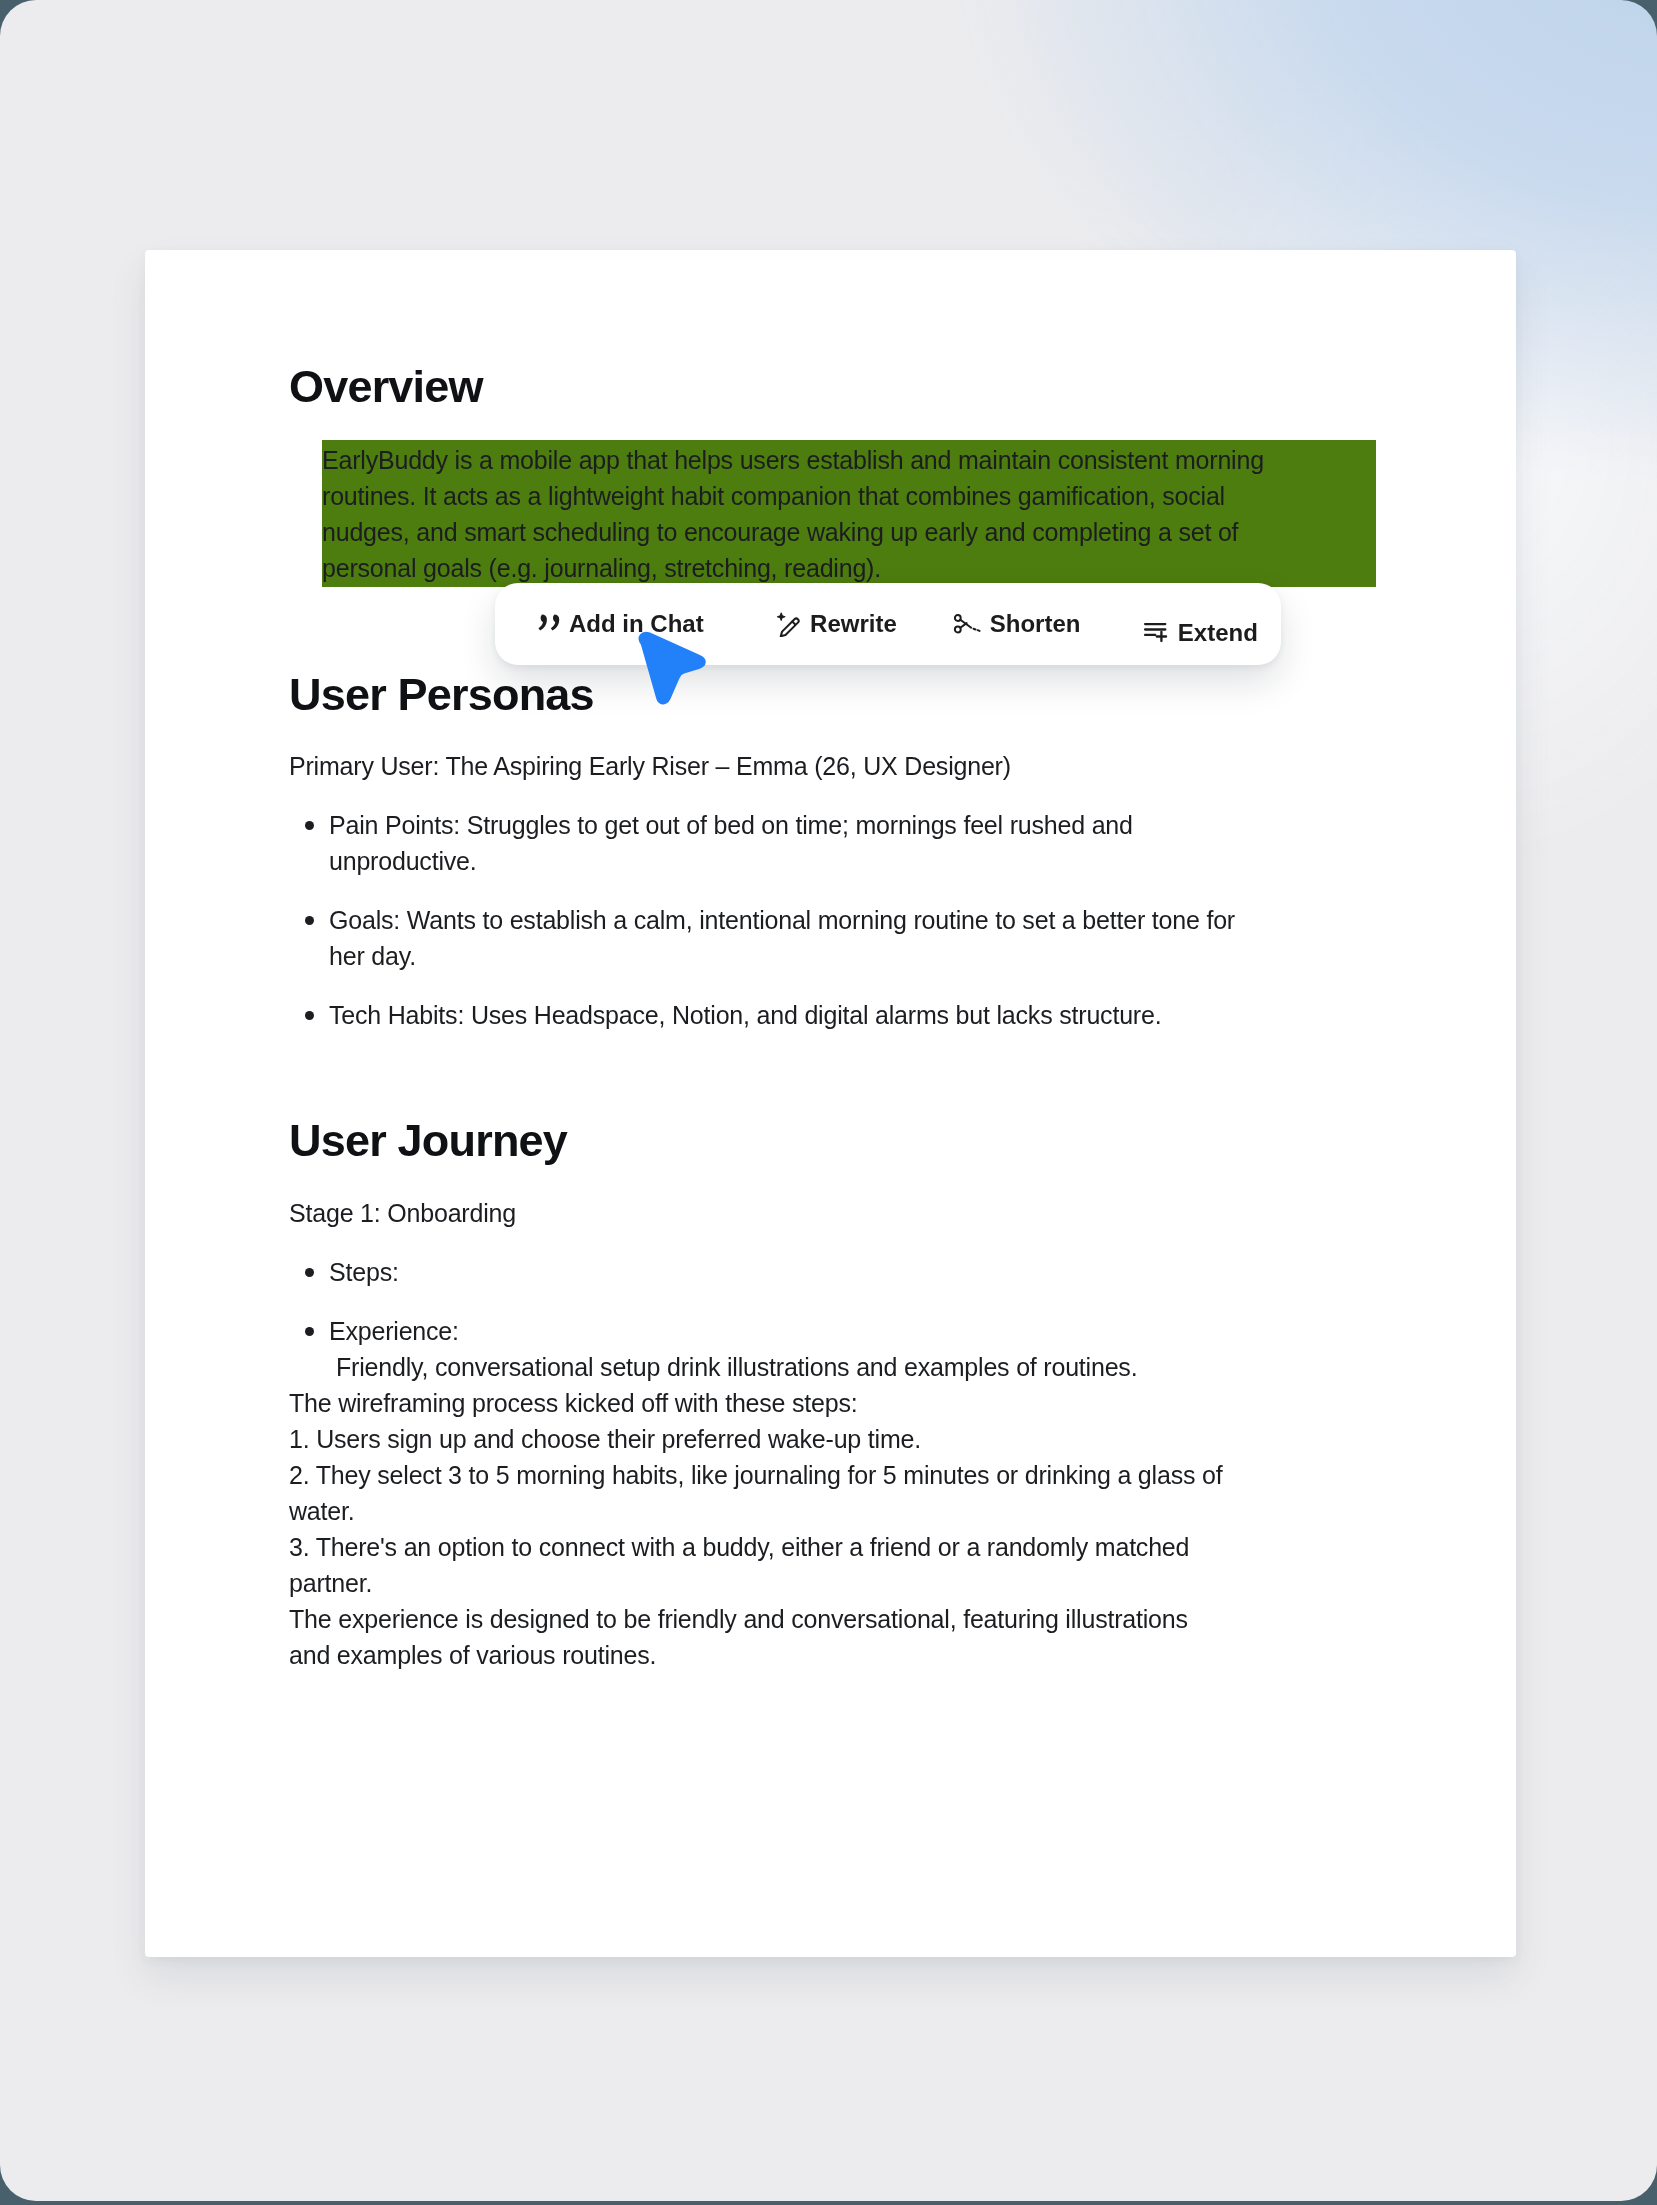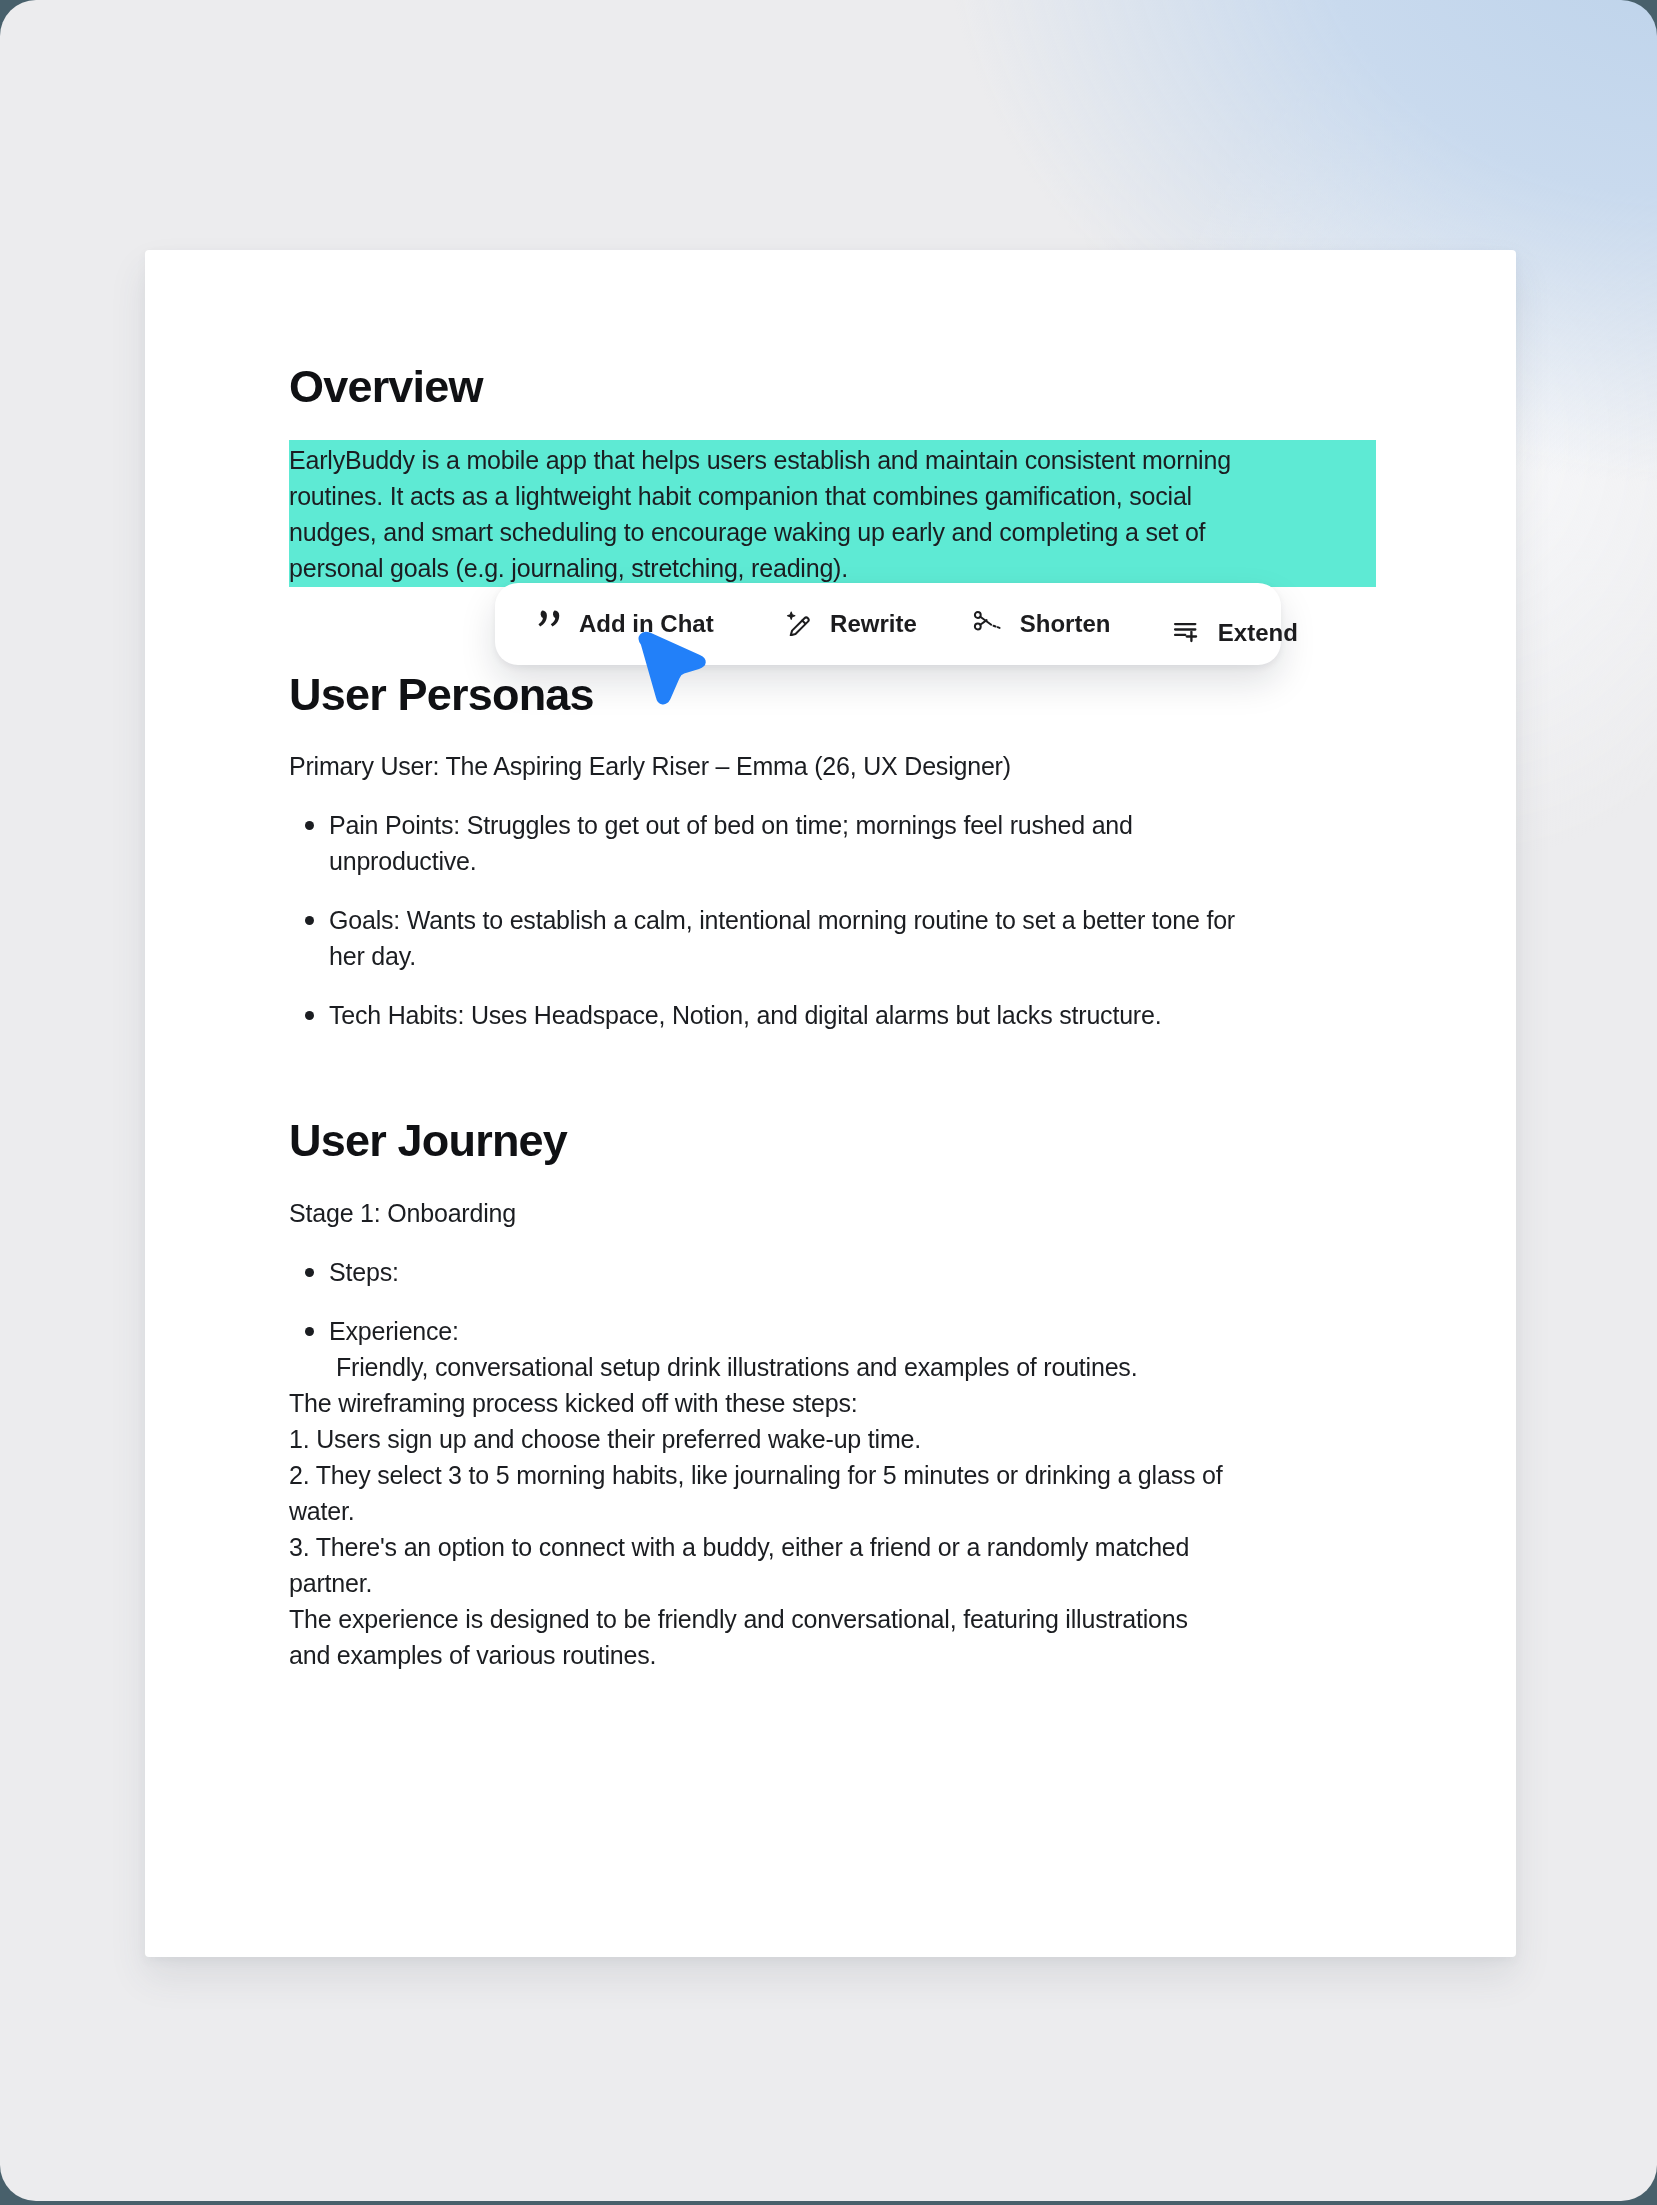--- a/index.html
+++ b/index.html
@@ -31,40 +31,40 @@
   h1 {
     font-size:45px; line-height:54px; font-weight:700;
     color:#101114; letter-spacing:-0.8px;
     margin:81px 0 26.4px 0;
   }
   h1.first { margin-top:0; }
   .body-text {
     font-size:25px; line-height:36px; color:#1b1d21;
     letter-spacing:-0.2px; white-space:pre;
   }
-  .hl { background:#5eead4; padding:1.6px 0 0.8px 0; }
+  .hl { background:#4d7c0f; padding:1.6px 0 0.8px 0;margin-left:33px; }
   ul.doc-list { list-style:none; }
   ul.doc-list > li { position:relative; padding-left:40px;margin-top:23px; }
   ul.doc-list > li::before {
     content:""; position:absolute; left:15.5px; top:14px;
     width:9.3px; height:9.3px; border-radius:50%; background:#1b1d21;
   }
   .sub-block { margin-left:7px; }
   
   .toolbar {
     position:absolute; left:495px; top:583px;
     width:786px; height:82px;
     background:#ffffff; border-radius:23px;
     box-shadow:0 17px 36px rgba(15,23,42,0.13), 0 2.3px 7px rgba(15,23,42,0.06);
     display:flex; align-items:center;
     padding:0 31px 0 42px;
     z-index:5;
   }
   .tb-item {
-    display:flex; gap:19px;
+    display:flex; align-items:center; gap:9px;
     font-size:24px; font-weight:600; color:#1c1c1e;
     white-space:nowrap; cursor:pointer; background:none; border:none;
     font-family:inherit;
   }
   .tb-divider { width:1.6px; height:29.5px; background:#e4e4e7; margin:0 35px 0 36px; }
   .gap72 { margin-left:56px; }
   .gap80 { margin-left:62px;margin-top:17px; }
   .tb-icon { display:inline-flex; flex:none; }
   .cursor {
     position:absolute; left:633px; top:630px;

